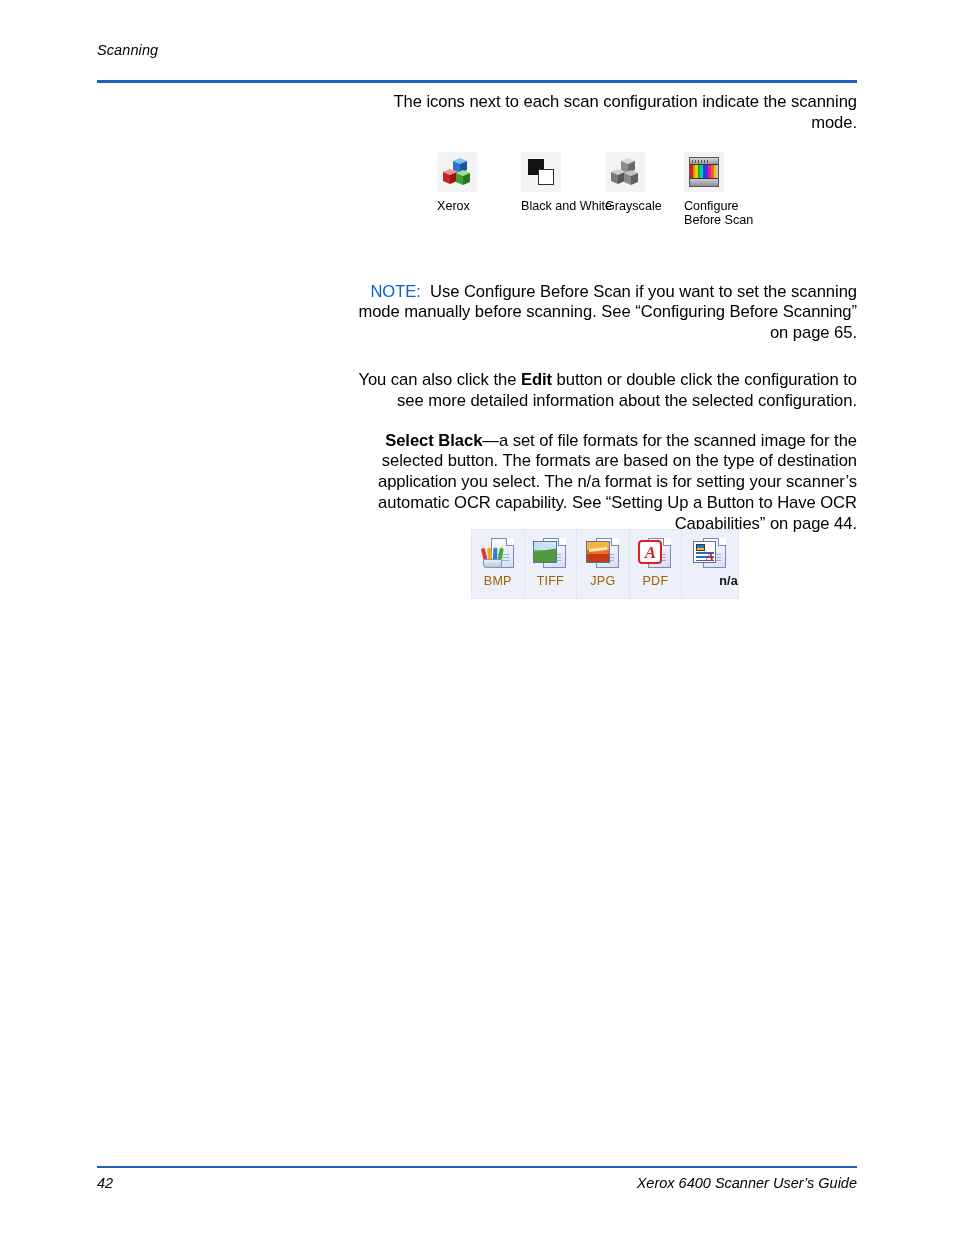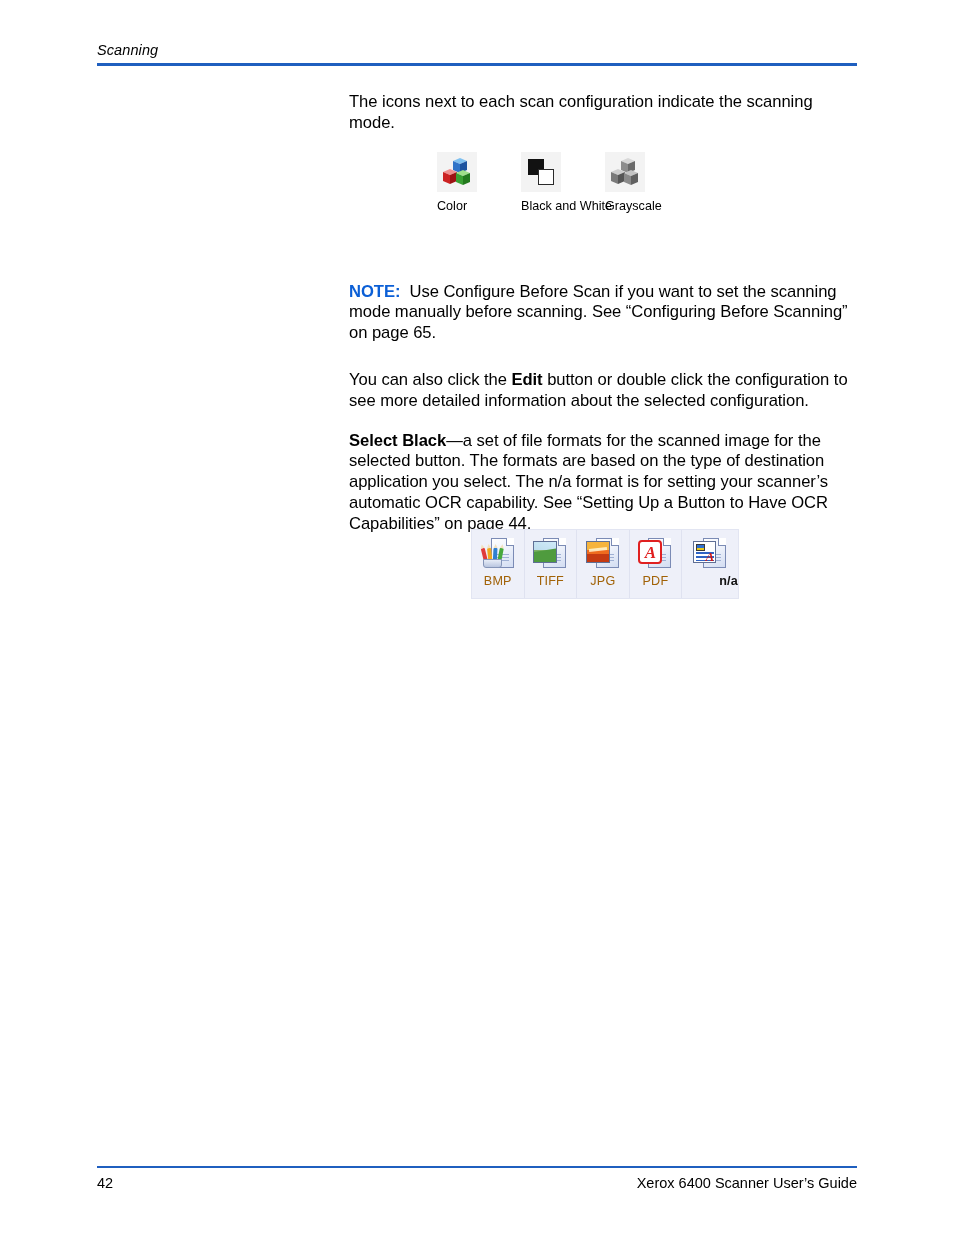--- a/index.html
+++ b/index.html
@@ -26,21 +26,21 @@
     position: absolute;
     left: 97px;
     top: 42px;
     width: 760px;
   }
   .header-title {
     font-style: italic;
     font-size: 14.5px;
     letter-spacing: 0.1px;
     color: #000;
-    padding-bottom: 5px;
+    padding-bottom: 22px;
   }
   .rule {
     height: 2.5px;
     background: #1F5FBF;
     width: 100%;
   }
 
   
   .body-col {
     position: absolute;
@@ -48,28 +48,29 @@
     top: 92px;
     width: 508px;
   }
 
   p.para {
     margin: 0;
     font-size: 16.6px;
     line-height: 20.8px;
     color: #000;
     letter-spacing: -0.05px;
+    text-align: right;
   }
   .gap-sm { height: 19px; }
   .gap-md { height: 26px; }
 
   b.bold { font-weight: bold; }
   span.note-label {
     color: #0B5FD6;
-    font-weight: bold;
+    font-weight: normal;
   }
 
   
   .modes {
     position: absolute;
     left: 437px;
     top: 152px;
     width: 330px;
     height: 80px;
   }
@@ -353,20 +354,21 @@
     left: 97px;
     top: 1166px;
     width: 760px;
   }
   .footer .rule { height: 1.6px; }
   .footer-row {
     display: flex;
     justify-content: space-between;
     align-items: baseline;
     padding-top: 7px;
+    font-style: italic;
     font-size: 14.5px;
     color: #000;
   }
 </style>
 </head>
 <body>
 
 <div class="page">
 
   <div class="header">
@@ -410,21 +412,21 @@
 
           <polygon points="6,20 13,17 20,20 13,23" fill="#f09090"></polygon>
           <polygon points="6,20 13,23 13,32 6,29" fill="#cc2222"></polygon>
           <polygon points="20,20 20,29 13,32 13,23" fill="#9c1313"></polygon>
 
           <polygon points="19,21 26,18 33,21 26,24" fill="#9fe08a"></polygon>
           <polygon points="19,21 26,24 26,33 19,30" fill="#3aa033"></polygon>
           <polygon points="33,21 33,30 26,33 26,24" fill="#237a1e"></polygon>
         </svg>
       </div>
-      <div class="mode-label">Color</div>
+      <div class="mode-label">Xerox</div>
     </div>
 
     <div class="mode m-bw">
       <div class="mode-icon">
         <span class="sq-black"></span>
         <span class="sq-white"></span>
       </div>
       <div class="mode-label">Black and White</div>
     </div>
 
@@ -438,20 +440,31 @@
           <polygon points="6,20 13,23 13,32 6,29" fill="#7a7a7a"></polygon>
           <polygon points="20,20 20,29 13,32 13,23" fill="#565656"></polygon>
           <polygon points="19,21 26,18 33,21 26,24" fill="#c4c4c4"></polygon>
           <polygon points="19,21 26,24 26,33 19,30" fill="#8a8a8a"></polygon>
           <polygon points="33,21 33,30 26,33 26,24" fill="#616161"></polygon>
         </svg>
       </div>
       <div class="mode-label">Grayscale</div>
     </div>
 
+    <div class="mode m-conf">
+      <div class="mode-icon">
+        <span class="cfg">
+          <span class="cfg-top"></span>
+          <span class="cfg-bars"></span>
+          <span class="cfg-bot"></span>
+        </span>
+      </div>
+      <div class="mode-label">Configure
+Before Scan</div>
+    </div>
 
   </div>
 
   <div class="formats">
 
     <div class="fmt">
       <span class="fmt-glyph">
         <span class="doc">
             <span class="doc-lines"></span>
           </span>

